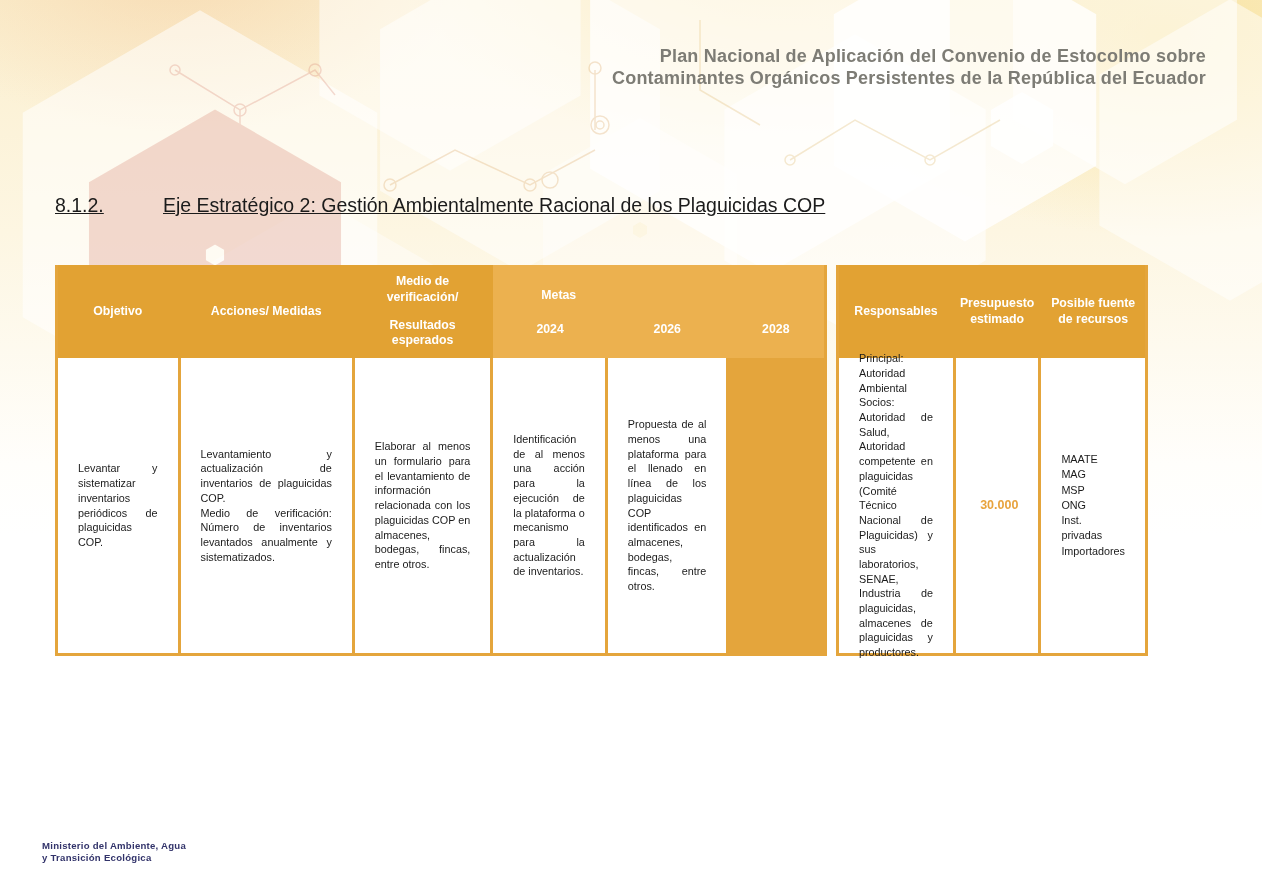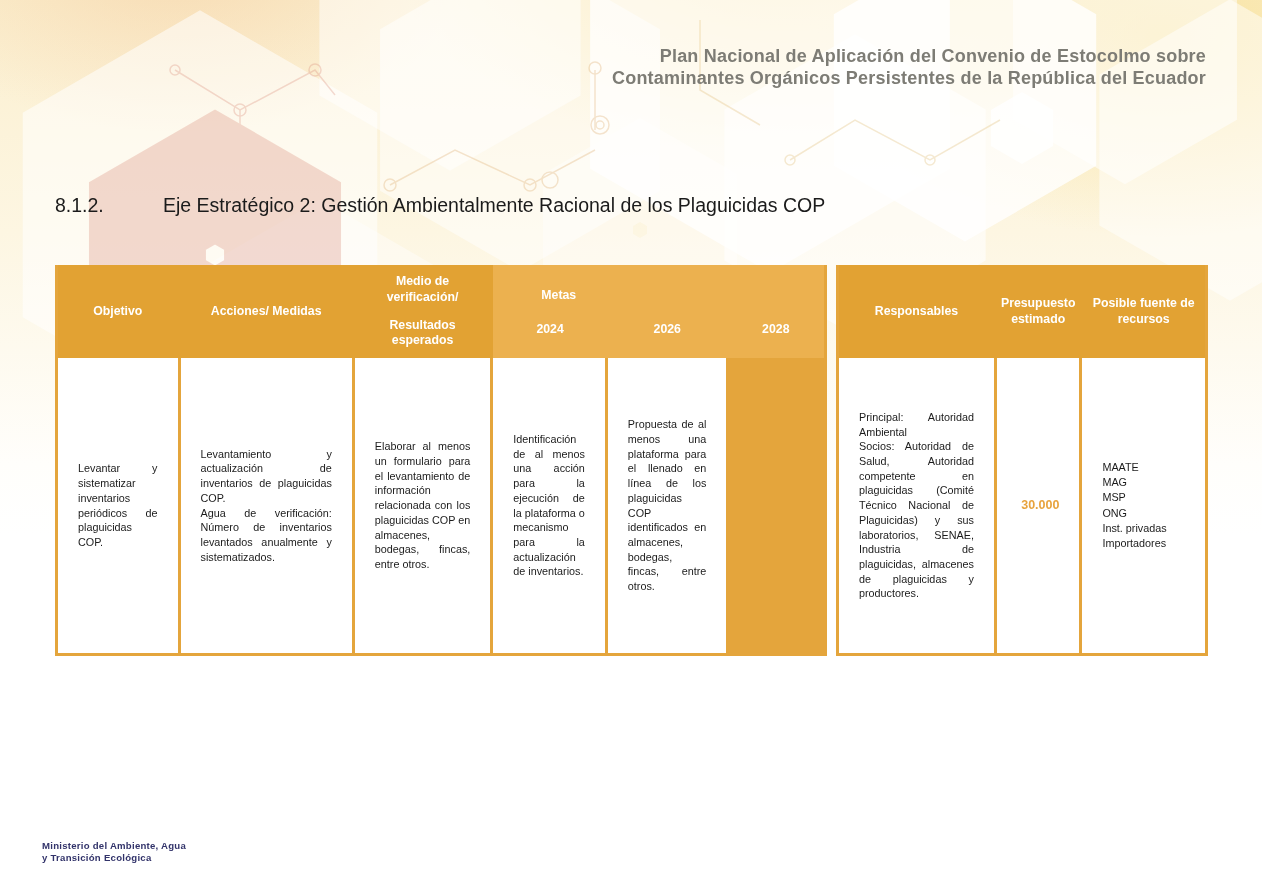--- a/index.html
+++ b/index.html
@@ -31,39 +31,39 @@
   .doc-header{
     position:absolute;top:46px;right:56px;
     text-align:right;
     color:var(--header_gray);
     font-size:18px;font-weight:700;line-height:1.22;letter-spacing:0.2px;
   }
   .section-title{
     position:absolute;left:55px;top:194px;
     display:flex;align-items:flex-start;
     color:var(--text_black);
-    font-size:19.5px;font-weight:400;
+    font-size:19.5px;font-weight:400;text-decoration:underline;
   }
   .section-title .num{width:108px;}
   
   .pop-table{
     position:absolute;left:55px;top:265px;width:1153px;height:391px;
     display:flex;gap:9px;
   }
   .tsection{
     border-left:3px solid var(--border_orange);
     border-right:3px solid var(--border_orange);
     border-bottom:3px solid var(--border_orange);
     background:linear-gradient(180deg, var(--header_orange) 0 93px, var(--border_orange) 93px 100%);
     display:grid;
     grid-template-rows:93px 295px;
     column-gap:3px;
   }
   .tsection.a{width:772px;grid-template-columns:120fr 172fr 136fr 112fr 119fr 95fr;}
-  .tsection.b{width:372px;grid-template-columns:158fr 84fr 125fr;}
+  .tsection.b{width:312px;grid-template-columns:158fr 84fr 125fr;}
   .hcell{
     background:var(--header_orange);
     color:#fff;font-weight:700;font-size:12.3px;line-height:1.25;
     display:flex;flex-direction:column;align-items:center;justify-content:center;
     text-align:center;padding:4px;
   }
   .hcell.metas-block{
     grid-column:4 / 7;
     background:var(--metas_orange);
     display:grid;
@@ -170,21 +170,21 @@
       <div class="metas-year">2024</div>
       <div class="metas-year">2026</div>
       <div class="metas-year">2028</div>
     </div>
 
     <div class="bcell">
       <p>Levantar y sistematizar inventarios periódicos de plaguicidas COP.</p>
     </div>
     <div class="bcell">
       <p>Levantamiento y actualización de inventarios de plaguicidas COP.</p>
-      <p>Agua de verificación: Número de inventarios levantados anualmente y sistematizados.</p>
+      <p>Medio de verificación: Número de inventarios levantados anualmente y sistematizados.</p>
     </div>
     <div class="bcell">
       <p>Elaborar al menos un formulario para el levantamiento de información relacionada con los plaguicidas COP en almacenes, bodegas, fincas, entre otros.</p>
     </div>
     <div class="bcell">
       <p>Identificación de al menos una acción para la ejecución de la plataforma o mecanismo para la actualización de inventarios.</p>
     </div>
     <div class="bcell">
       <p>Propuesta de al menos una plataforma para el llenado en línea de los plaguicidas COP identificados en almacenes, bodegas, fincas, entre otros.</p>
     </div>

